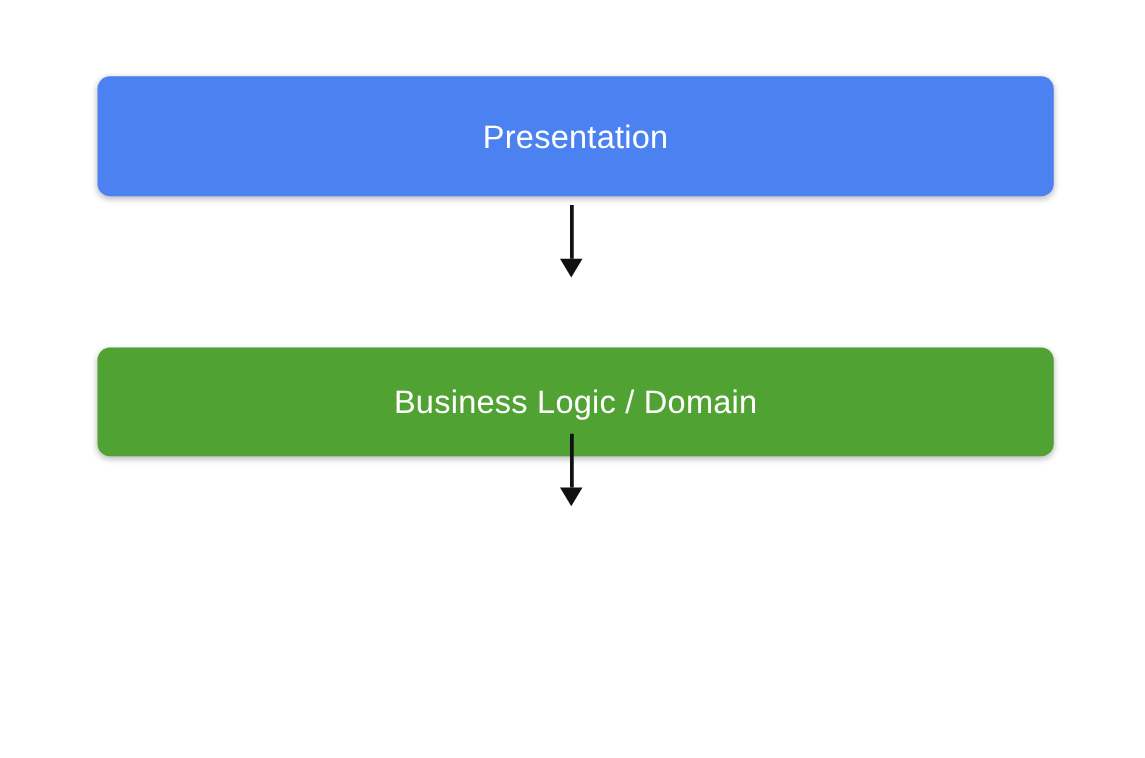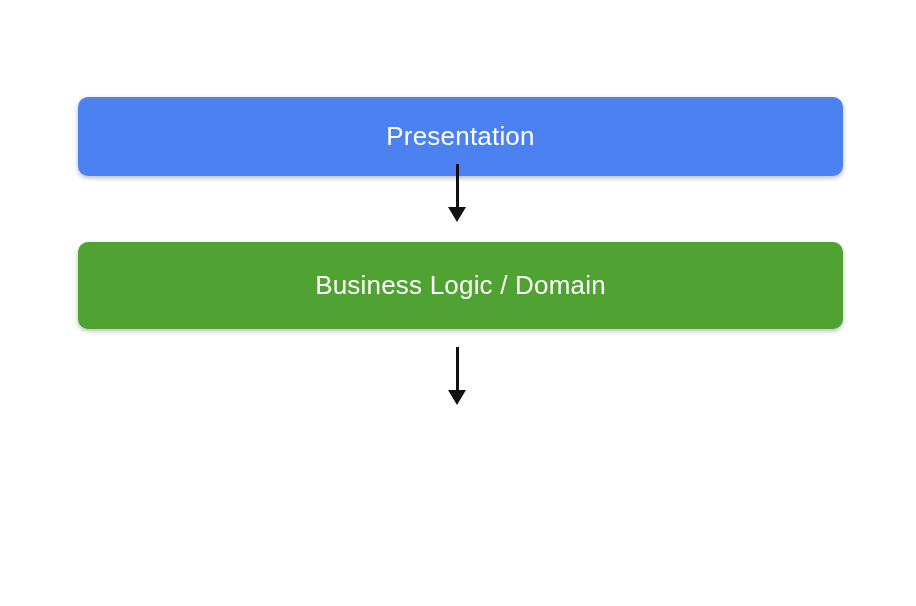--- a/index.html
+++ b/index.html
@@ -24,21 +24,21 @@
     box-shadow: 0 2px 5px rgba(0,0,0,0.28);
   }
   .layer-label {
     color: #ffffff;
     font-size: 26px;
     font-weight: 400;
     letter-spacing: 0.2px;
     text-align: center;
     white-space: nowrap;
   }
-  .box-presentation { left: 78px;  top: 61px;  width: 765px; height: 79px; margin-top: 36px; }
+  .box-presentation { left: 78px;  top: 61px;  width: 765px; height: 96px; }
   .box-business     { left: 78px;  top: 242px; width: 765px; height: 87px; }
   .box-data         { left: 72px;  top: 427px; width: 766px; height: 86px; }
 
   .down-arrow {
     position: absolute;
     left: 457px;
     transform: translateX(-50%);
     display: flex;
     flex-direction: column;
     align-items: center;
@@ -65,21 +65,21 @@
 
   <div class="layer-box box-presentation" style="background-color: rgb(75, 129, 240);">
     <span class="layer-label">Presentation</span>
   </div>
 
   <div class="down-arrow arrow-1">
     <div class="arrow-shaft" style="background-color: rgb(17, 17, 17);"></div>
     <div class="arrow-head" style="border-top-color: rgb(17, 17, 17);"></div>
   </div>
 
-  <div class="layer-box box-business" style="background-color: rgb(80, 162, 51);">
+  <div class="layer-box box-business" style="background-color: rgb(80, 162, 51); margin-top: 36px;">
     <span class="layer-label">Business Logic / Domain</span>
   </div>
 
   <div class="down-arrow arrow-2">
     <div class="arrow-shaft" style="background-color: rgb(17, 17, 17);"></div>
     <div class="arrow-head" style="border-top-color: rgb(17, 17, 17);"></div>
   </div>
 
 
 </div>

